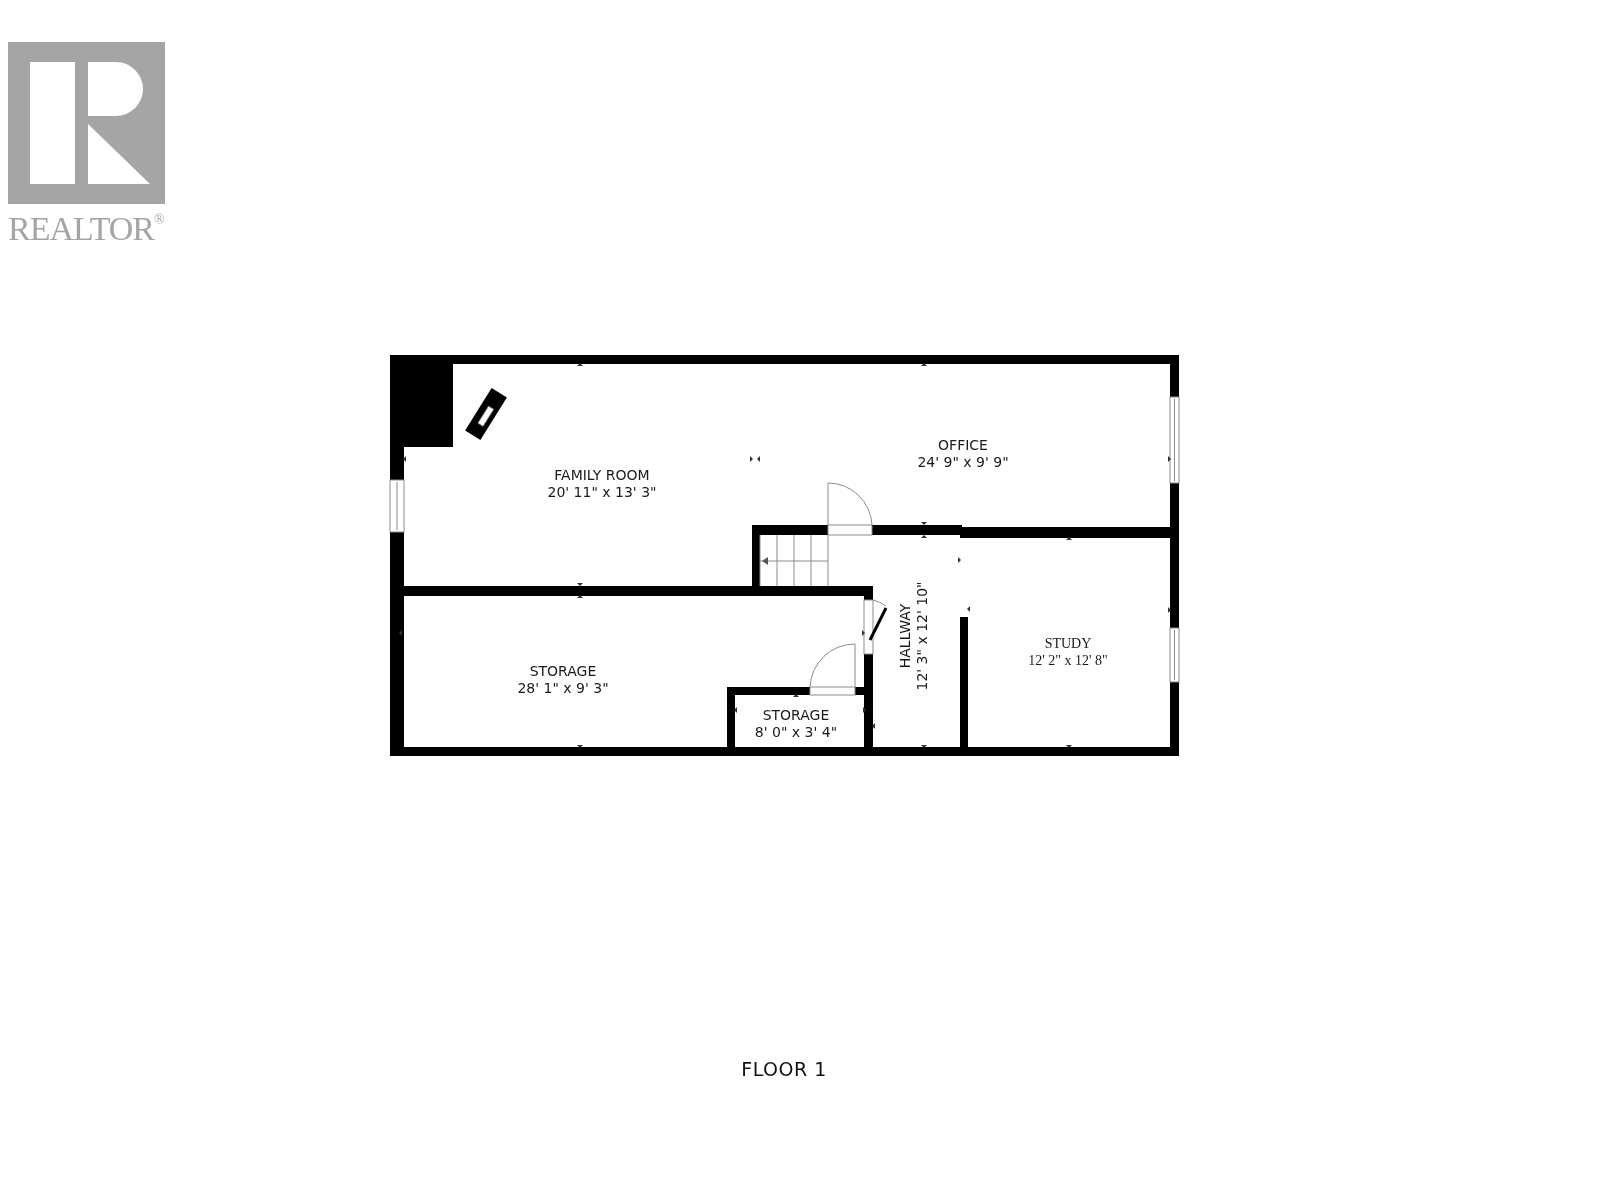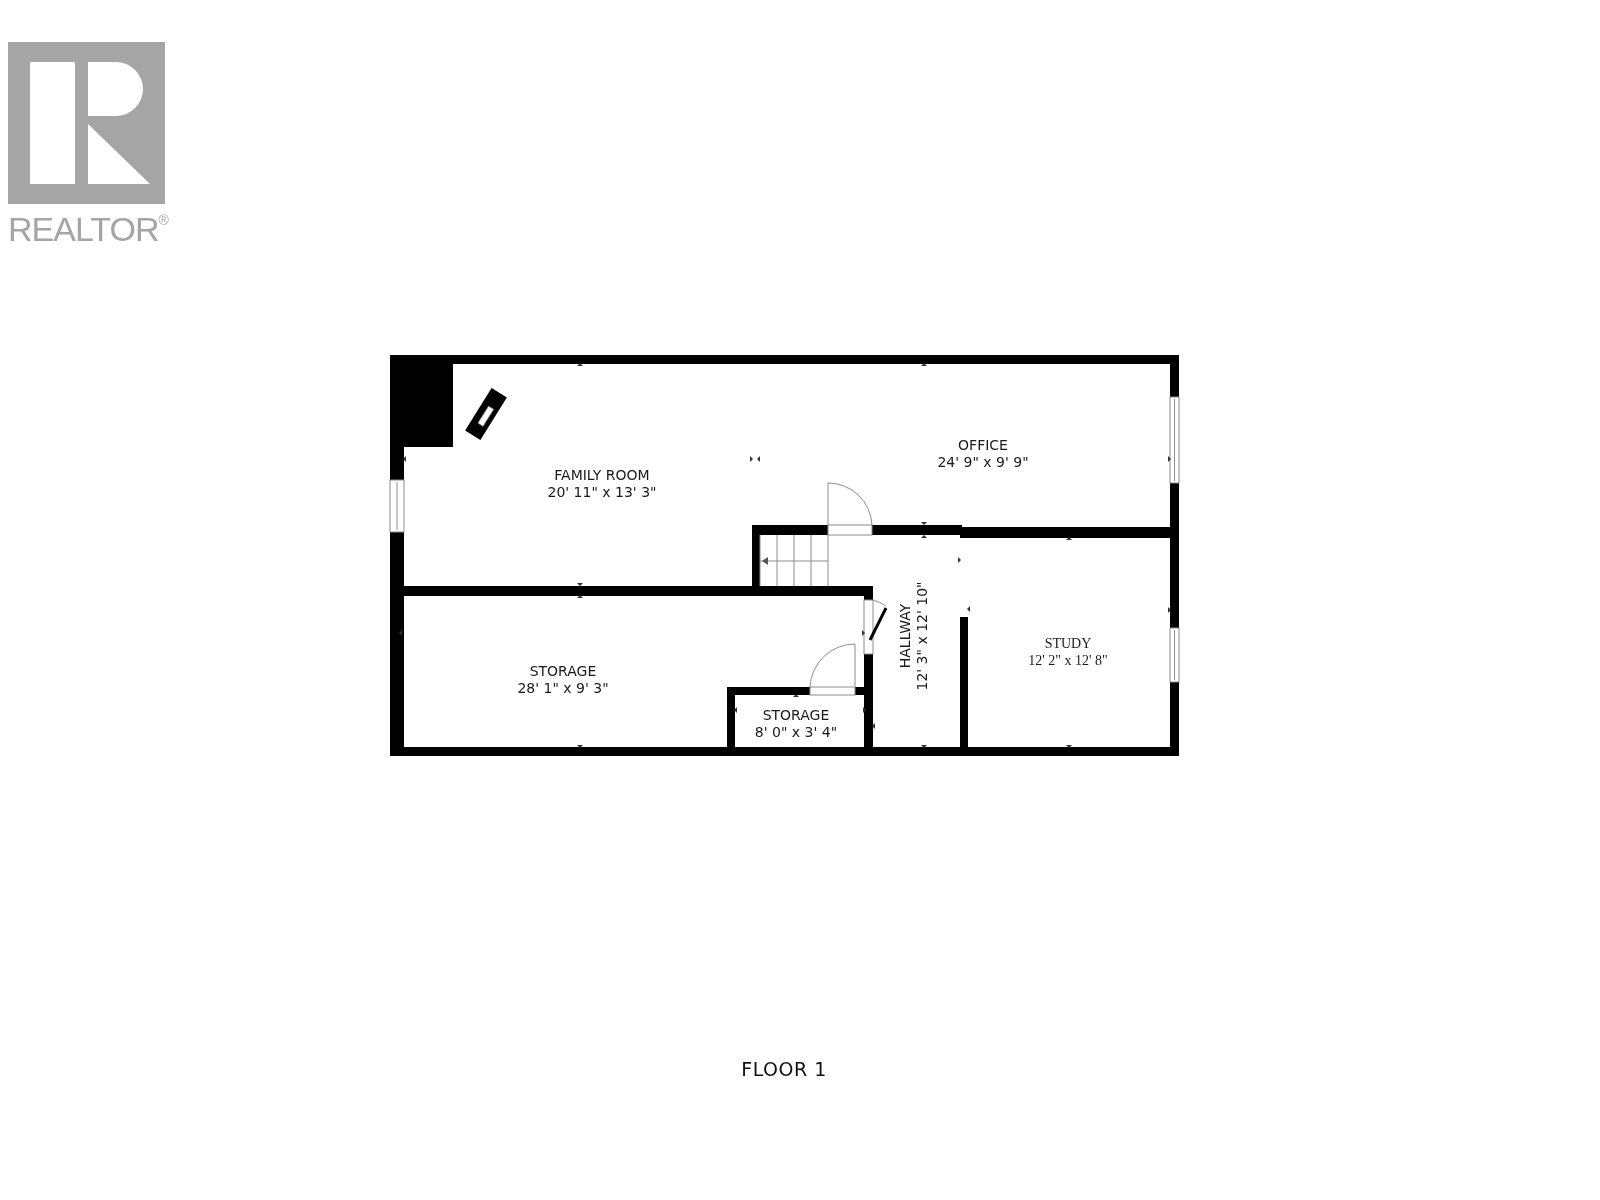--- a/index.html
+++ b/index.html
@@ -1,19 +1,19 @@
 <!DOCTYPE html>
 <html><head>
 <meta charset="utf-8">
 <style>
   html, body { margin: 0; padding: 0; background: #ffffff; }
   body { width: 1600px; height: 1200px; position: relative; overflow: hidden; font-family: "DejaVu Sans", sans-serif; }
   .logo { position: absolute; left: 8px; top: 42px; width: 180px; height: 210px; }
   .logo-box { position: absolute; left: 0; top: 0; width: 157px; height: 162px; }
-  .logo-text { position: absolute; left: 0; top: 168px; font-family: Liberation Sans, sans-serif; font-size: 34px; color: #a5a5a5; letter-spacing: -1px; white-space: nowrap; }
+  .logo-text { position: absolute; left: 0; top: 168px; font-family: Liberation Serif, serif; font-size: 34px; color: #a5a5a5; letter-spacing: -1px; white-space: nowrap; }
   .logo-text sup { font-size: 14px; vertical-align: top; position: relative; top: 2px; }
   .plan { position: absolute; left: 0; top: 0; width: 1600px; height: 1200px; }
   .room-label { position: absolute; text-align: center; color: #1a1a1a; font-size: 14px; line-height: 17px; white-space: nowrap; transform: translateX(-50%); }
   .room-label .name, .room-label .dims { display: block; }
   .room-label.vertical { transform: translate(-50%, -50%) rotate(-90deg); }
   .floor-title { position: absolute; left: 784px; top: 1058px; transform: translateX(-50%); font-size: 19px; color: #111; letter-spacing: 0.5px; }
 </style>
 </head>
 <body>
 
@@ -127,21 +127,21 @@
     <path d="M737 707 l-3 3 l3 3 z"></path>
     <path d="M863 707 l3 3 l-3 3 z"></path>
     <path d="M875 723 l-3 3 l3 3 z"></path>
   </g>
 </svg>
 
 <div class="room-label" style="left:602px; top:467px;">
   <span class="name">FAMILY ROOM</span>
   <span class="dims">20' 11" x 13' 3"</span>
 </div>
-<div class="room-label" style="left:963px; top:437px;margin-left:20px;">
+<div class="room-label" style="left:963px; top:437px;">
   <span class="name">OFFICE</span>
   <span class="dims">24' 9" x 9' 9"</span>
 </div>
 <div class="room-label" style="left:563px; top:663px;">
   <span class="name">STORAGE</span>
   <span class="dims">28' 1" x 9' 3"</span>
 </div>
 <div class="room-label" style="left:796px; top:707px;">
   <span class="name">STORAGE</span>
   <span class="dims">8' 0" x 3' 4"</span>

